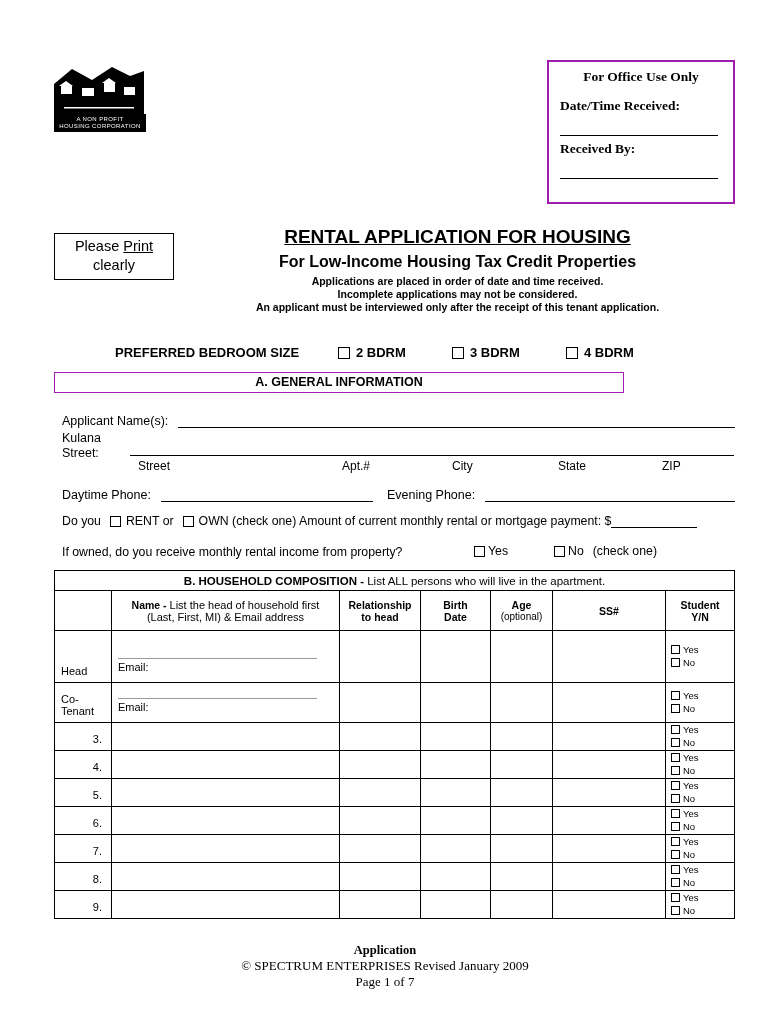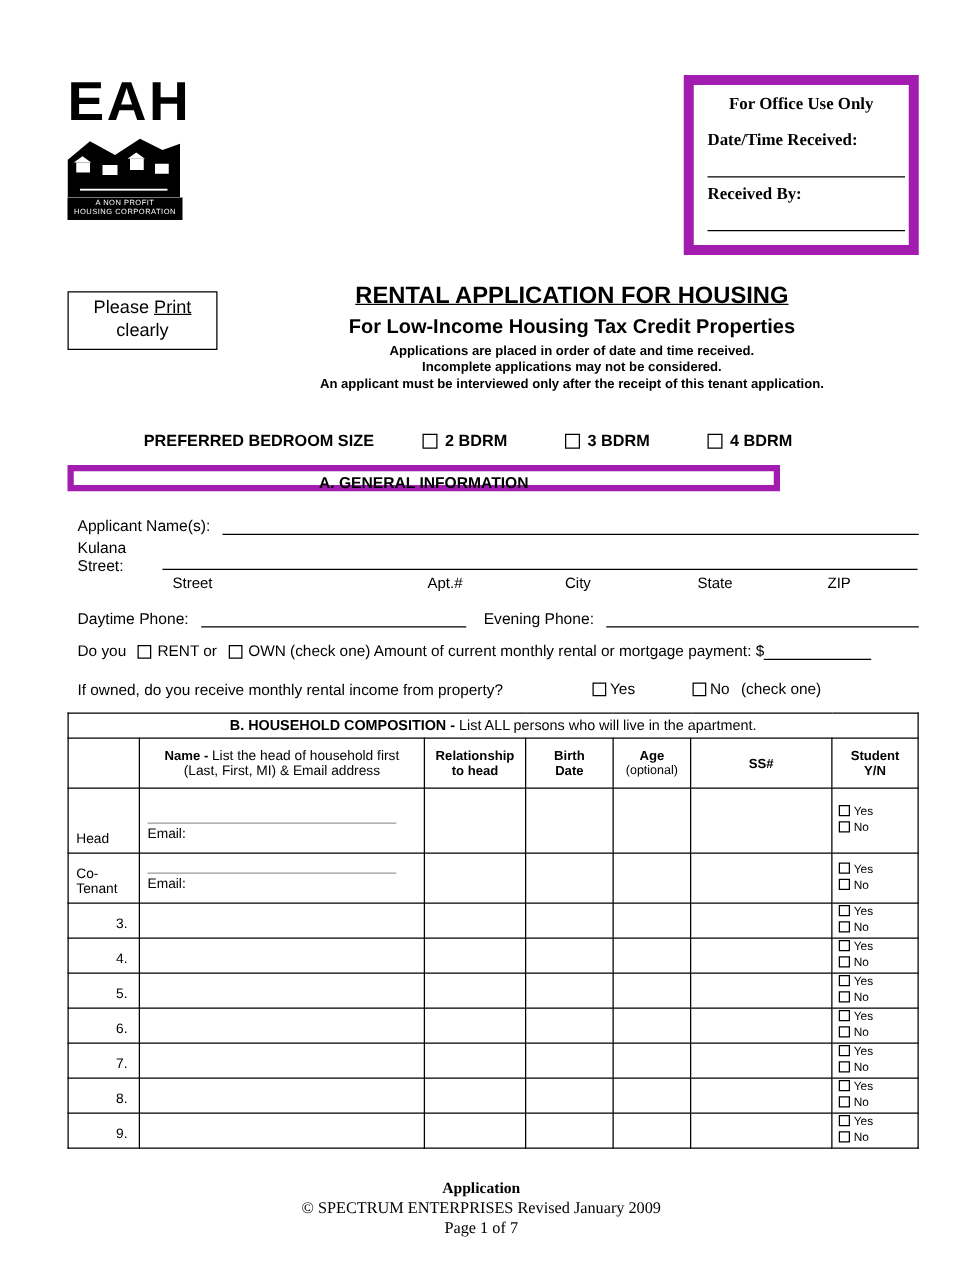--- a/index.html
+++ b/index.html
@@ -10,40 +10,40 @@
   
   .logo { position:absolute; left:54px; top:60px; width:92px; }
   .logo-eah { font-size:44px; line-height:1; font-weight:bold; letter-spacing:2px; }
   .logo-art { display:block; width:90px; height:52px; margin-top:2px; }
   .logo-caption { background:#000; color:#fff; text-align:center; font-size:6px; line-height:7px; padding:2px 0; letter-spacing:.4px; }
 
   .prop { position:absolute; left:160px; top:64px; font-family:"Liberation Serif",serif; }
   .prop-name { font-size:22px; font-weight:bold; margin-bottom:6px; }
   .pline { font-size:15px; line-height:21px; }
 
-  .office { position:absolute; left:547px; top:60px; width:188px; height:144px; border:8px solid #a21caf; font-family:"Liberation Serif",serif; padding:7px 11px 8px; }
+  .office { position:absolute; left:547px; top:60px; width:188px; height:144px; border:2px solid #a21caf; font-family:"Liberation Serif",serif; padding:7px 11px 8px; }
   .office-title { text-align:center; font-weight:bold; font-size:13.5px; margin-bottom:13px; }
   .office-label { font-weight:bold; font-size:13.5px; }
   .office-line { border-bottom:1.5px solid #000; height:22px; width:158px; margin-bottom:5px; }
 
   
   .printbox { position:absolute; left:54px; top:233px; width:120px; height:47px; border:1.5px solid #000; text-align:center; font-size:14.5px; line-height:19px; padding-top:3px; }
   .titleblock { position:absolute; left:175px; top:226px; width:565px; text-align:center; }
   .main-title { font-size:19px; font-weight:bold; text-decoration:underline; }
   .subtitle { font-size:16px; font-weight:bold; margin-top:5px; }
   .notes { font-size:10.5px; font-weight:bold; line-height:13px; margin-top:4px; }
 
   
   .bedroom { position:absolute; left:115px; top:345px; width:610px; display:flex; align-items:center; font-weight:bold; font-size:13px; }
   .bedroom-label { width:223px; }
   .bopt { width:114px; display:flex; align-items:center;text-align:right; }
   .cb { width:12px; height:12px; border:1.4px solid #000; display:inline-block; flex:none; background:#fff; margin-right:6px; }
 
   
-  .secA-bar { position:absolute; left:54px; top:372px; width:570px; height:21px; border:5px solid #a21caf; text-align:center; font-weight:bold; font-size:12.5px; line-height:19px; }
+  .secA-bar { position:absolute; left:54px; top:372px; width:570px; height:21px; border:1px solid #a21caf; text-align:center; font-weight:bold; font-size:12.5px; line-height:19px; }
   .frow { position:absolute; left:62px; width:673px; display:flex; align-items:flex-end; font-size:12.5px; }
   .fill { border-bottom:1px solid #000; height:16px; margin-left:10px; }
   .fill-grow { flex:1; }
   .addr-label { position:absolute; left:62px; top:431px; font-size:12.5px; line-height:15px; }
   .addr-line { position:absolute; left:130px; top:434px; width:604px; height:22px; border-bottom:1px solid #000; }
   .addr-subs { position:absolute; left:130px; top:459px; width:604px; height:15px; font-size:12px; }
   .addr-subs span { position:absolute; top:0; }
   .sub-street { left:8px; } .sub-apt { left:212px; } .sub-city { left:322px; } .sub-state { left:428px; } .sub-zip { left:532px; }
   .phone-line1 { width:212px; border-bottom:1px solid #000; height:16px; margin-left:10px; }
   .lbl-evening { margin-left:14px; }
@@ -75,21 +75,20 @@
   
   .footer { position:absolute; left:0; top:942px; width:770px; text-align:center; font-family:"Liberation Serif",serif; font-size:13px; line-height:16px; }
   .footer .f1 { font-weight:bold; font-size:12.5px; }
 </style>
 </head>
 <body>
 
 <div class="sheet">
 
   <div class="logo">
-    <div class="logo-eah">EAH</div>
     <svg class="logo-art" viewBox="0 0 90 52">
       <rect width="90" height="52" fill="#ffffff"></rect>
       <path d="M0,22 L18,7 L38,18 L58,5 L76,14 L90,9 L90,42 L0,42 Z" fill="#000000"></path>
       <rect x="7" y="24" width="11" height="8" fill="#ffffff"></rect>
       <polygon points="12,19 19,24 5,24" fill="#ffffff"></polygon>
       <rect x="28" y="26" width="12" height="8" fill="#ffffff"></rect>
       <rect x="50" y="21" width="11" height="9" fill="#ffffff"></rect>
       <polygon points="55,16 62,21 48,21" fill="#ffffff"></polygon>
       <rect x="70" y="25" width="11" height="8" fill="#ffffff"></rect>
       <rect x="0" y="42" width="90" height="10" fill="#000000"></rect>

